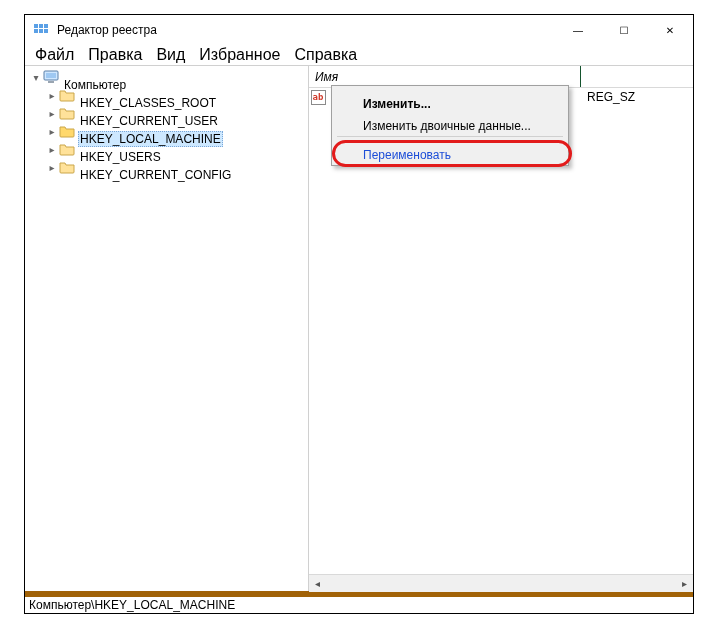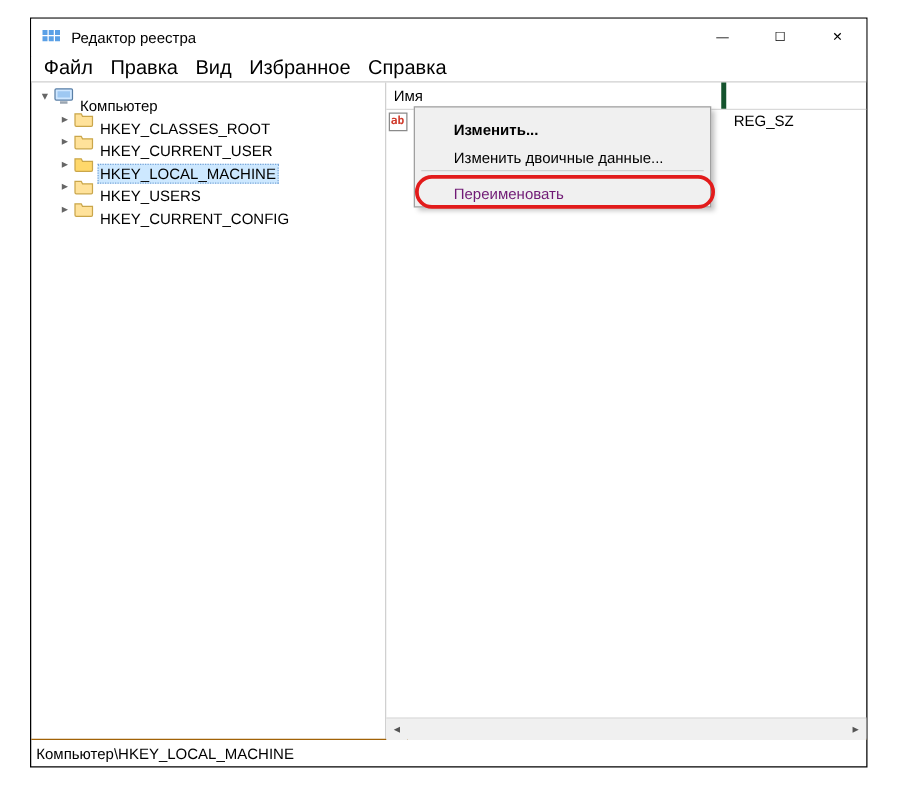--- a/index.html
+++ b/index.html
@@ -19,34 +19,34 @@
 .tree-row{ display:flex; align-items:center; height:18px; white-space:nowrap;}
 .tree-indent{ display:inline-block;}
 .tree-expander{ width:14px; height:14px; display:inline-flex; align-items:center; justify-content:center; font-size:10px; color:#666; }
 .tree-icon{ width:16px; height:16px; margin-right:3px; display:inline-flex; align-items:center; justify-content:center;}
 .folder{ fill:#ffe29a; stroke:#caa64a; stroke-width:1;}
 .folder.sel{ fill:#ffd86b;}
 .tree-label{ padding:0 2px;margin-top:16px; }
 .tree-label.selected{ background:#cde8ff; border:1px dotted #7aa7d8; padding:0 1px;}
 .listpane{ flex:1; display:flex; flex-direction:column; font-size:12px; position:relative;}
 .list-header{ height:22px; display:flex; border-bottom:1px solid #d9d9d9;}
-.list-header .col{ display:flex; align-items:center; padding:0 6px; border-right:4px solid #14532d;}
+.list-header .col{ display:flex; align-items:center; padding:0 6px; border-right:1px solid #14532d;font-style:italic;}
 .list-body{ flex:1; position:relative;}
 .list-row{ display:flex; align-items:center; height:18px;}
 .list-row .cell{ padding:0 6px; display:flex; align-items:center;}
 .list-row .iconcell{ width:18px; display:flex; align-items:center; justify-content:center; padding:0 1px;}
 .ab-icon{ width:15px; height:15px; background:#fff; border:1px solid #8a8a8a; position:relative; display:inline-flex; align-items:center; justify-content:center; font-size:9px; font-weight:bold; color:#d03a2b; font-family:Consolas,monospace;}
 .hscroll{ height:17px; background:#f0f0f0; border-top:1px solid #d9d9d9; display:flex; align-items:center;}
 .hscroll .arrow{ width:17px; height:17px; background:#f0f0f0; display:flex; align-items:center; justify-content:center; font-size:10px; color:#555;}
 .hscroll .track{ flex:1; height:17px; background:#f0f0f0;}
-.statusbar{ height:22px; border-top:1px solid #a16207; font-size:12px; display:flex; align-items:center; padding:0 4px;}
+.statusbar{ height:22px; border-top:6px solid #a16207; font-size:12px; display:flex; align-items:center; padding:0 4px;}
 .ctxmenu{ position:absolute; background:#f0f0f0; border:1px solid #a0a0a0; box-shadow:3px 3px 4px rgba(0,0,0,.25); padding:3px; font-size:12px; z-index:10;}
 .ctxmenu .item{ height:22px; display:flex; align-items:flex-end; padding:0 22px 0 28px; position:relative; white-space:nowrap;}
 .ctxmenu .item.highlight{ background:#90c8f6;}
-.ctxmenu .item.disabled{ color:#701a75;}
+.ctxmenu .item.disabled{ color:#1d4ed8;}
 .ctxmenu .sep{ height:1px; background:#d0d0d0; margin:3px 2px;}
 .highlight-ring{ position:absolute; border:3px solid #e21b1b; border-radius:14px; pointer-events:none; z-index:20;}
 </style>
 </head>
 <body>
 
 <div class="frame">
 
   <div class="titlebar">
     <span class="appicon">

